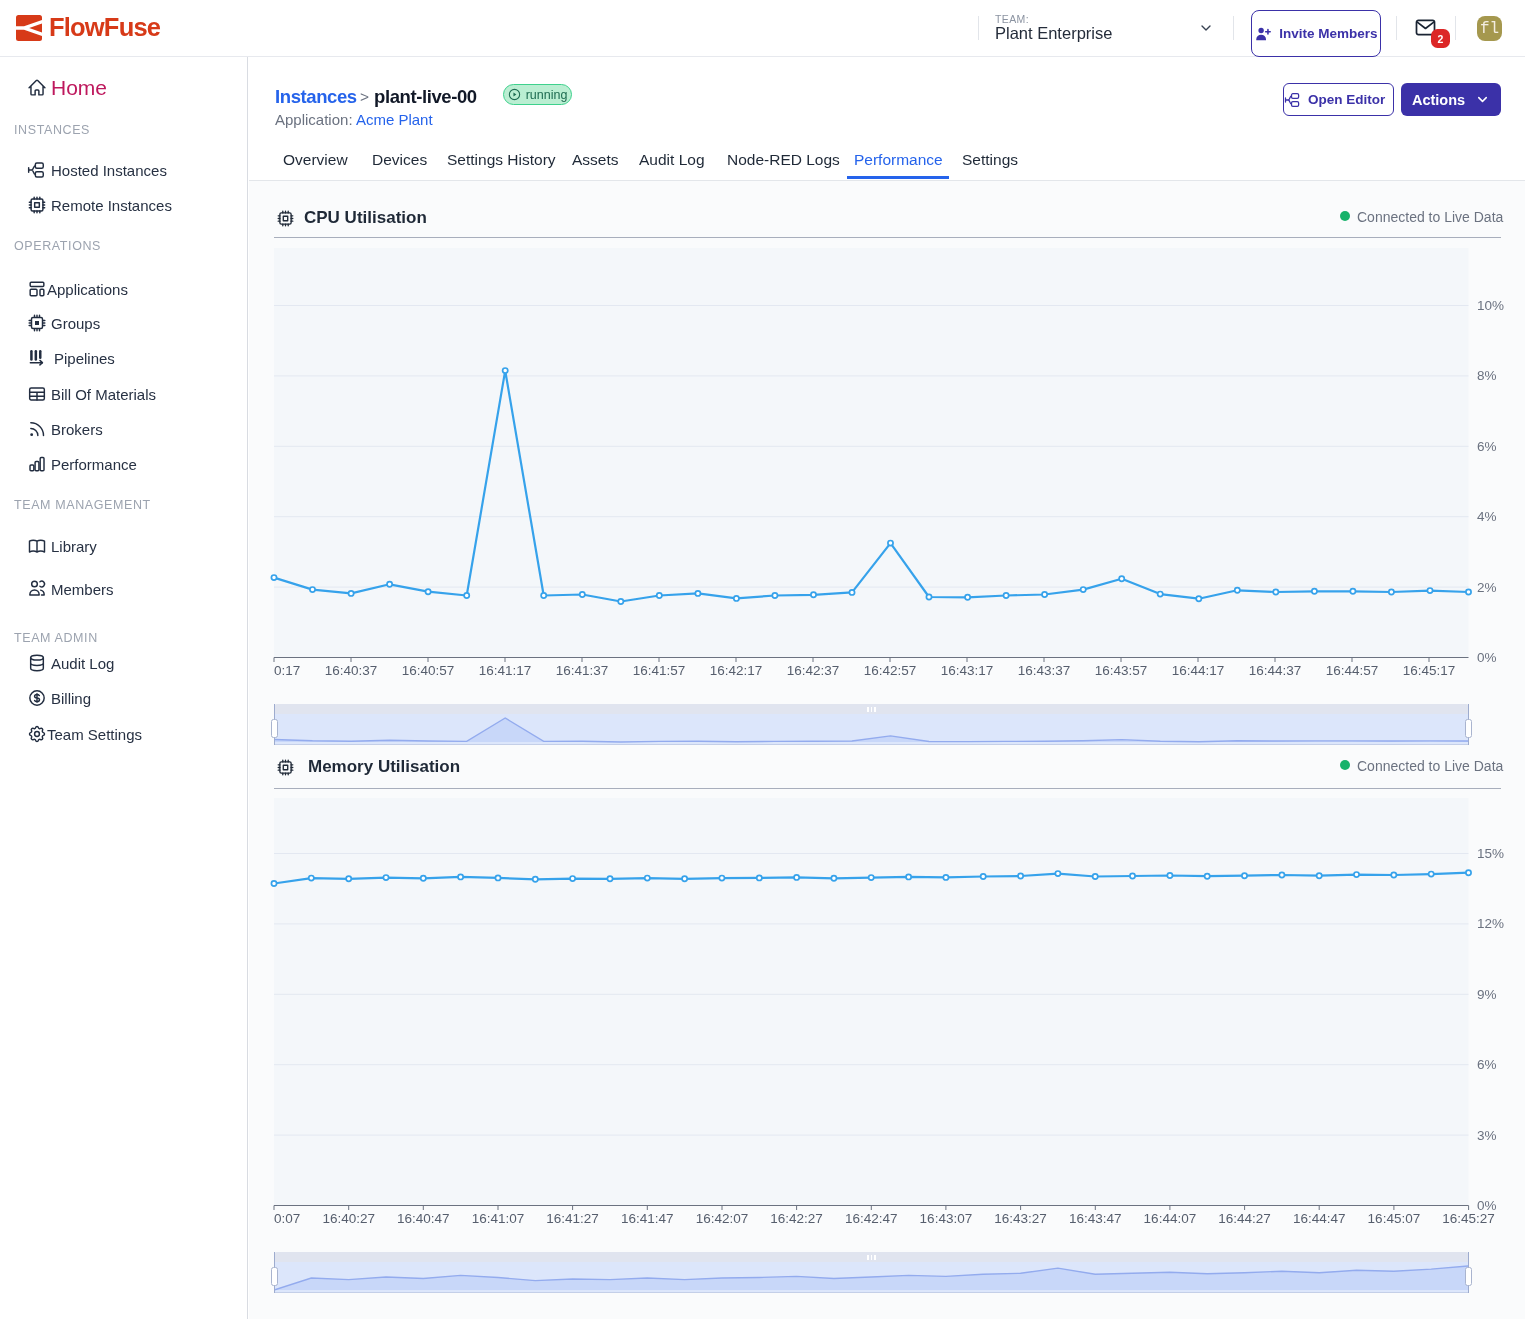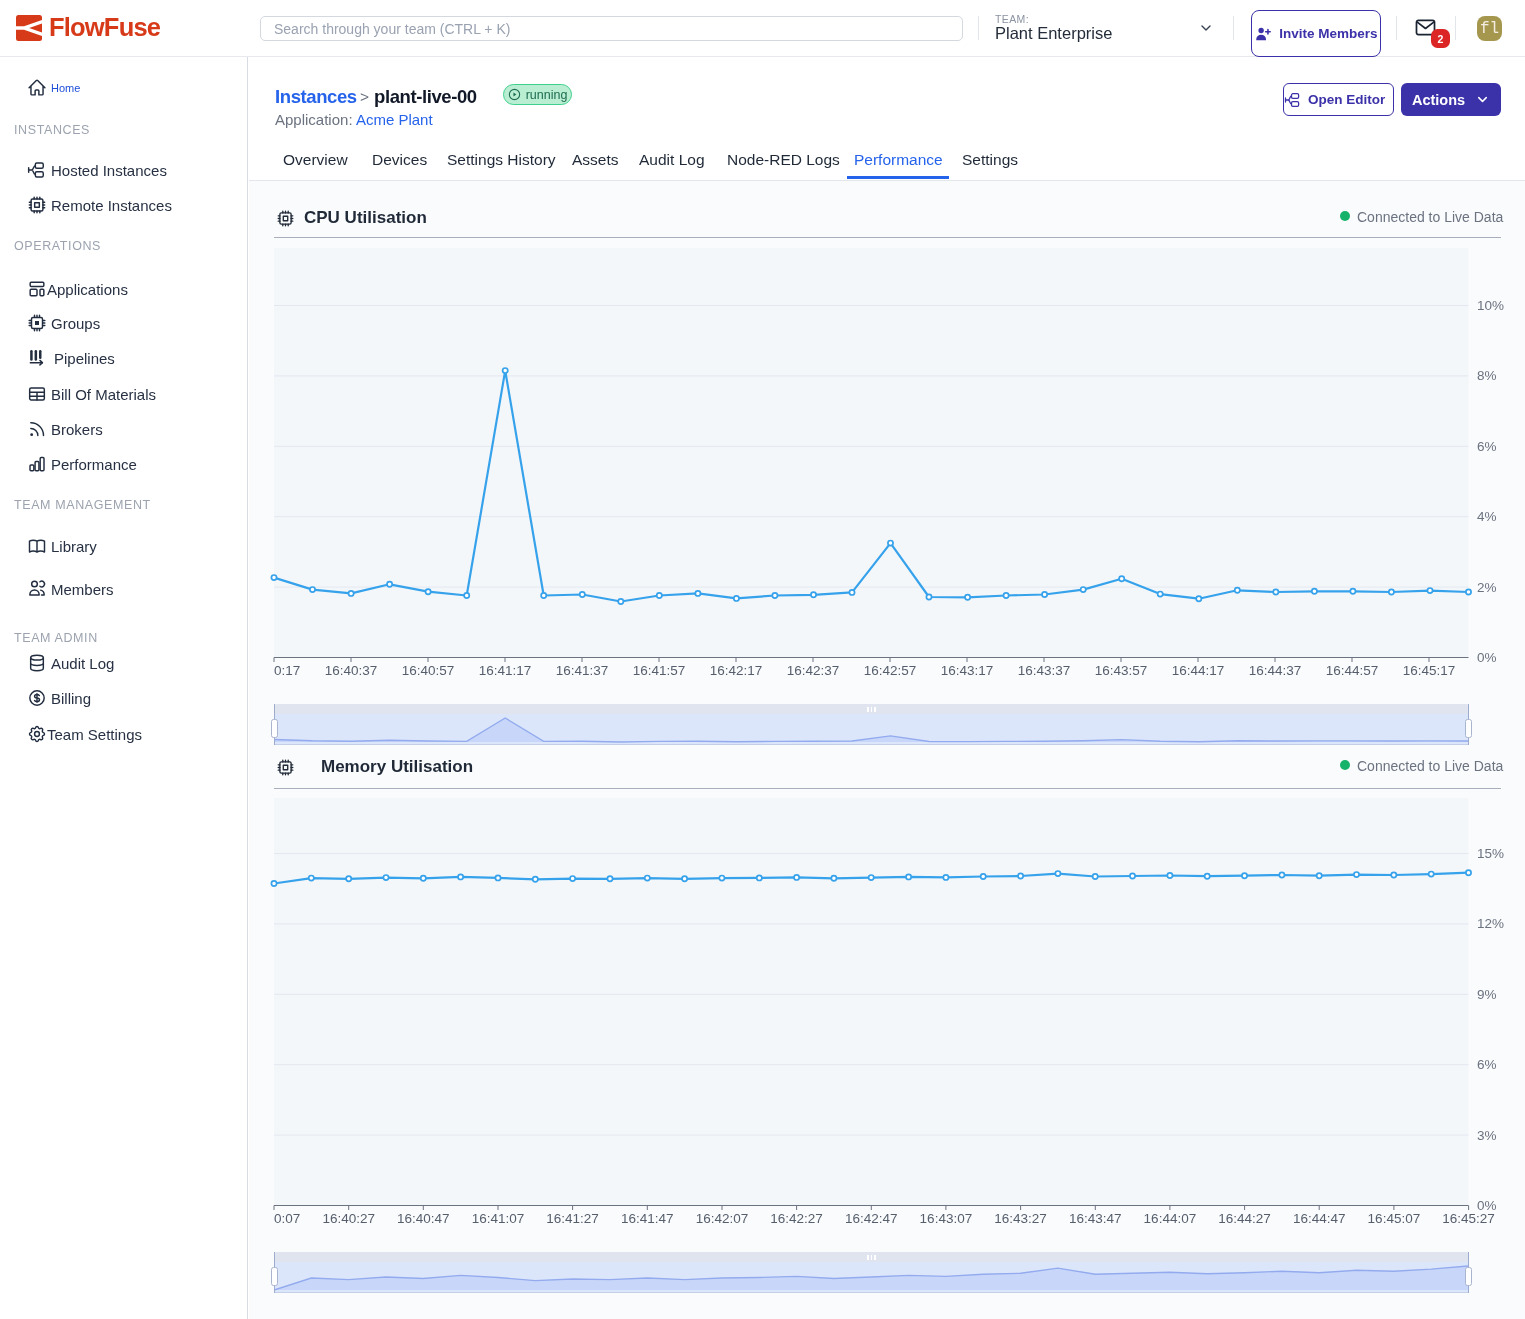--- a/index.html
+++ b/index.html
@@ -12,21 +12,20 @@
         <clipPath id="lg">
           <rect x="0" y="0" width="26" height="26" rx="2.5"></rect>
         </clipPath>
       </defs>
 <g clip-path="url(#lg)">
         <rect width="26" height="26" fill="#d73a18"></rect>
 <path d="M0 11.2 L8 11.2 L26 5.0 L26 8.6 L13.2 13 L26 17.4 L26 21.0 L8 14.8 L0 14.8 Z" fill="#fff"></path>
 </g>
     </svg>
 <span style="position:absolute;left:49px;top:13px;font-size:25.5px;font-weight:bold;color:#d73a18;letter-spacing:-0.8px">FlowFuse</span>
-  <input style="position: absolute; left: 260px; top: 16px; width: 703px; height: 25px; border: 1px solid rgb(212, 216, 223); border-radius: 5px; padding: 0px 13px; font-size: 14px; color: rgb(107, 114, 128); font-family: inherit; outline: none;" placeholder="Search through your team (CTRL + K)">
   <style>input::placeholder { color:#9aa2b1; }</style>
   <div style="position:absolute;left:978px;top:16px;width:1px;height:24px;background:#e2e5ea"></div>
   <div style="position:absolute;left:995px;top:13px;font-size:10.5px;color:#8b93a1;letter-spacing:.4px">TEAM:</div>
   <div style="position:absolute;left:995px;top:24px;font-size:16.5px;color:#242c3a">Plant Enterprise</div>
   <div style="position:absolute;left:1198px;top:20px"><svg width="16" height="16" viewBox="0 0 24 24" fill="none" stroke="#374151" stroke-width="2" stroke-linecap="round" stroke-linejoin="round">
         <path d="m6 9 6 6 6-6"></path>
       </svg></div>
   <div style="position:absolute;left:1233px;top:16px;width:1px;height:24px;background:#e2e5ea"></div>
   <div style="position:absolute;left:1251px;top:10px;width:130px;height:47px;border:1.6px solid #3b31a8;border-radius:8px;display:flex;align-items:center;justify-content:center;background:#fff">
     <svg width="18" height="18" viewBox="0 0 24 24" fill="#3b31a8" style="margin-right:7px;flex:none">
@@ -44,21 +43,21 @@
   <div style="position:absolute;left:1431px;top:29px;width:19px;height:19px;background:#dc2626;border-radius:6.5px;display:flex;align-items:center;justify-content:center;font-size:10.5px;font-weight:bold;color:#fff">2</div>
   <div style="position:absolute;left:1455px;top:16px;width:1px;height:24px;background:#e2e5ea"></div>
   <div style="position:absolute;left:1477px;top:16px;width:25px;height:25px;background:#a5984e;border-radius:8px;display:flex;align-items:center;justify-content:center;font-family:Liberation Mono, monospace;font-size:16px;color:#f3ede1">fl</div>
 </div>
 
 <div style="position:absolute;left:0;top:57px;width:248px;height:1262px;background:#fff;border-right:1px solid #d9dce2">
 <div style="position:absolute;left:27px;top:14px;height:34px;display:flex;align-items:center;gap:4px">
       <svg width="20" height="20" viewBox="0 0 24 24" fill="none" stroke="#222d40" stroke-width="1.75" stroke-linecap="round" stroke-linejoin="round" style="">
         <path d="M2.5 11.7 11.2 3c.45-.45 1.15-.45 1.6 0l8.7 8.7M4.75 9.45v9.68c0 .6.5 1.12 1.12 1.12h3.88v-4.63c0-.6.5-1.12 1.13-1.12h2.25c.62 0 1.12.52 1.12 1.12v4.63h3.88c.62 0 1.12-.52 1.12-1.12V9.45"></path>
       </svg>
-      <span style="font-size:11px;color:#1d4ed8">Home</span>
+      <span style="font-size:21px;color:#be185d">Home</span>
     </div>
 <div style="position:absolute;left:14px;top:66px;font-size:12.5px;color:#9ca3af;letter-spacing:.6px">INSTANCES</div>
 <div style="position:absolute;left:27px;top:96px;height:34px;display:flex;align-items:center;gap:4px">
       <svg width="20" height="20" viewBox="0 0 24 24" fill="none" stroke="#222d40" stroke-width="1.75" stroke-linecap="round" stroke-linejoin="round" style="">
         <rect x="10" y="3.6" width="9.5" height="6.3" rx="1.8"></rect>
         <rect x="10" y="14.1" width="9.5" height="6.3" rx="1.8"></rect>
         <path d="M2 9.3v5.4M2 12h3.6M5.6 12c2.6 0 1.8-5.2 4.4-5.2M5.6 12c2.6 0 1.8 5.2 4.4 5.2"></path>
       </svg>
       <span style="font-size:15px;color:#273143">Hosted Instances</span>
     </div>
@@ -301,21 +300,21 @@
         <path d="M0,28.0 L0.0,25.5 L38.5,26.8 L77.1,27.2 L115.6,26.2 L154.1,27.0 L192.7,27.4 L231.2,4.0 L269.7,27.4 L308.3,27.3 L346.8,28.0 L385.3,27.4 L423.9,27.2 L462.4,27.7 L500.9,27.4 L539.5,27.3 L578.0,27.0 L616.5,21.9 L655.0,27.5 L693.6,27.6 L732.1,27.4 L770.6,27.3 L809.2,26.8 L847.7,25.6 L886.2,27.2 L924.8,27.7 L963.3,26.8 L1001.8,27.0 L1040.4,26.9 L1078.9,26.9 L1117.4,27.0 L1156.0,26.9 L1194.5,27.0 L1194.5,28 Z" fill="#c8d7f9"></path>
         <polyline points="0.0,25.5 38.5,26.8 77.1,27.2 115.6,26.2 154.1,27.0 192.7,27.4 231.2,4.0 269.7,27.4 308.3,27.3 346.8,28.0 385.3,27.4 423.9,27.2 462.4,27.7 500.9,27.4 539.5,27.3 578.0,27.0 616.5,21.9 655.0,27.5 693.6,27.6 732.1,27.4 770.6,27.3 809.2,26.8 847.7,25.6 886.2,27.2 924.8,27.7 963.3,26.8 1001.8,27.0 1040.4,26.9 1078.9,26.9 1117.4,27.0 1156.0,26.9 1194.5,27.0" fill="none" stroke="#93abee" stroke-width="1.4"></polyline>
       </svg>
   </div>
   <div style="position:absolute;left:0px;top:0;width:1px;height:41px;background:#9dabce"></div>
   <div style="position:absolute;left:1193.5px;top:0;width:1px;height:41px;background:#9dabce"></div>
   <div style="position:absolute;left:-3.0px;top:15.0px;width:7px;height:19px;background:#fff;border:1px solid #a9b4cf;border-radius:2.5px"></div>
   <div style="position:absolute;left:1190.5px;top:15.0px;width:7px;height:19px;background:#fff;border:1px solid #a9b4cf;border-radius:2.5px"></div>
 </div>
 
-<div style="position:absolute;left:276px;top:757px;display:flex;align-items:center;gap:26px">
+<div style="position:absolute;left:276px;top:757px;display:flex;align-items:center;gap:13px">
     <svg width="19" height="19" viewBox="0 0 24 24" fill="none" stroke="#1f2937" stroke-width="1.7" stroke-linecap="round" stroke-linejoin="round" style="">
       <rect x="4.9" y="4.9" width="14.2" height="14.2" rx="1.8"></rect>
       <rect x="9.2" y="9.2" width="5.6" height="5.6"></rect>
       <path d="M8.6 2.8v2.1M12 2.8v2.1M15.4 2.8v2.1M8.6 19.1v2.1M12 19.1v2.1M15.4 19.1v2.1M2.8 8.6h2.1M2.8 12h2.1M2.8 15.4h2.1M19.1 8.6h2.1M19.1 12h2.1M19.1 15.4h2.1"></path>
     </svg>
     <span style="font-size:17px;font-weight:bold;color:#1f2937">Memory Utilisation</span>
   </div>
 <div style="position:absolute;left:1340px;top:760px;width:10px;height:10px;border-radius:50%;background:#17b26a"></div>
 <div style="position:absolute;left:1357px;top:758px;font-size:14px;color:#6b7280">Connected to Live Data</div>
 <div style="position:absolute;left:274px;top:788px;width:1227px;height:1px;background:#a8aebc"></div>

